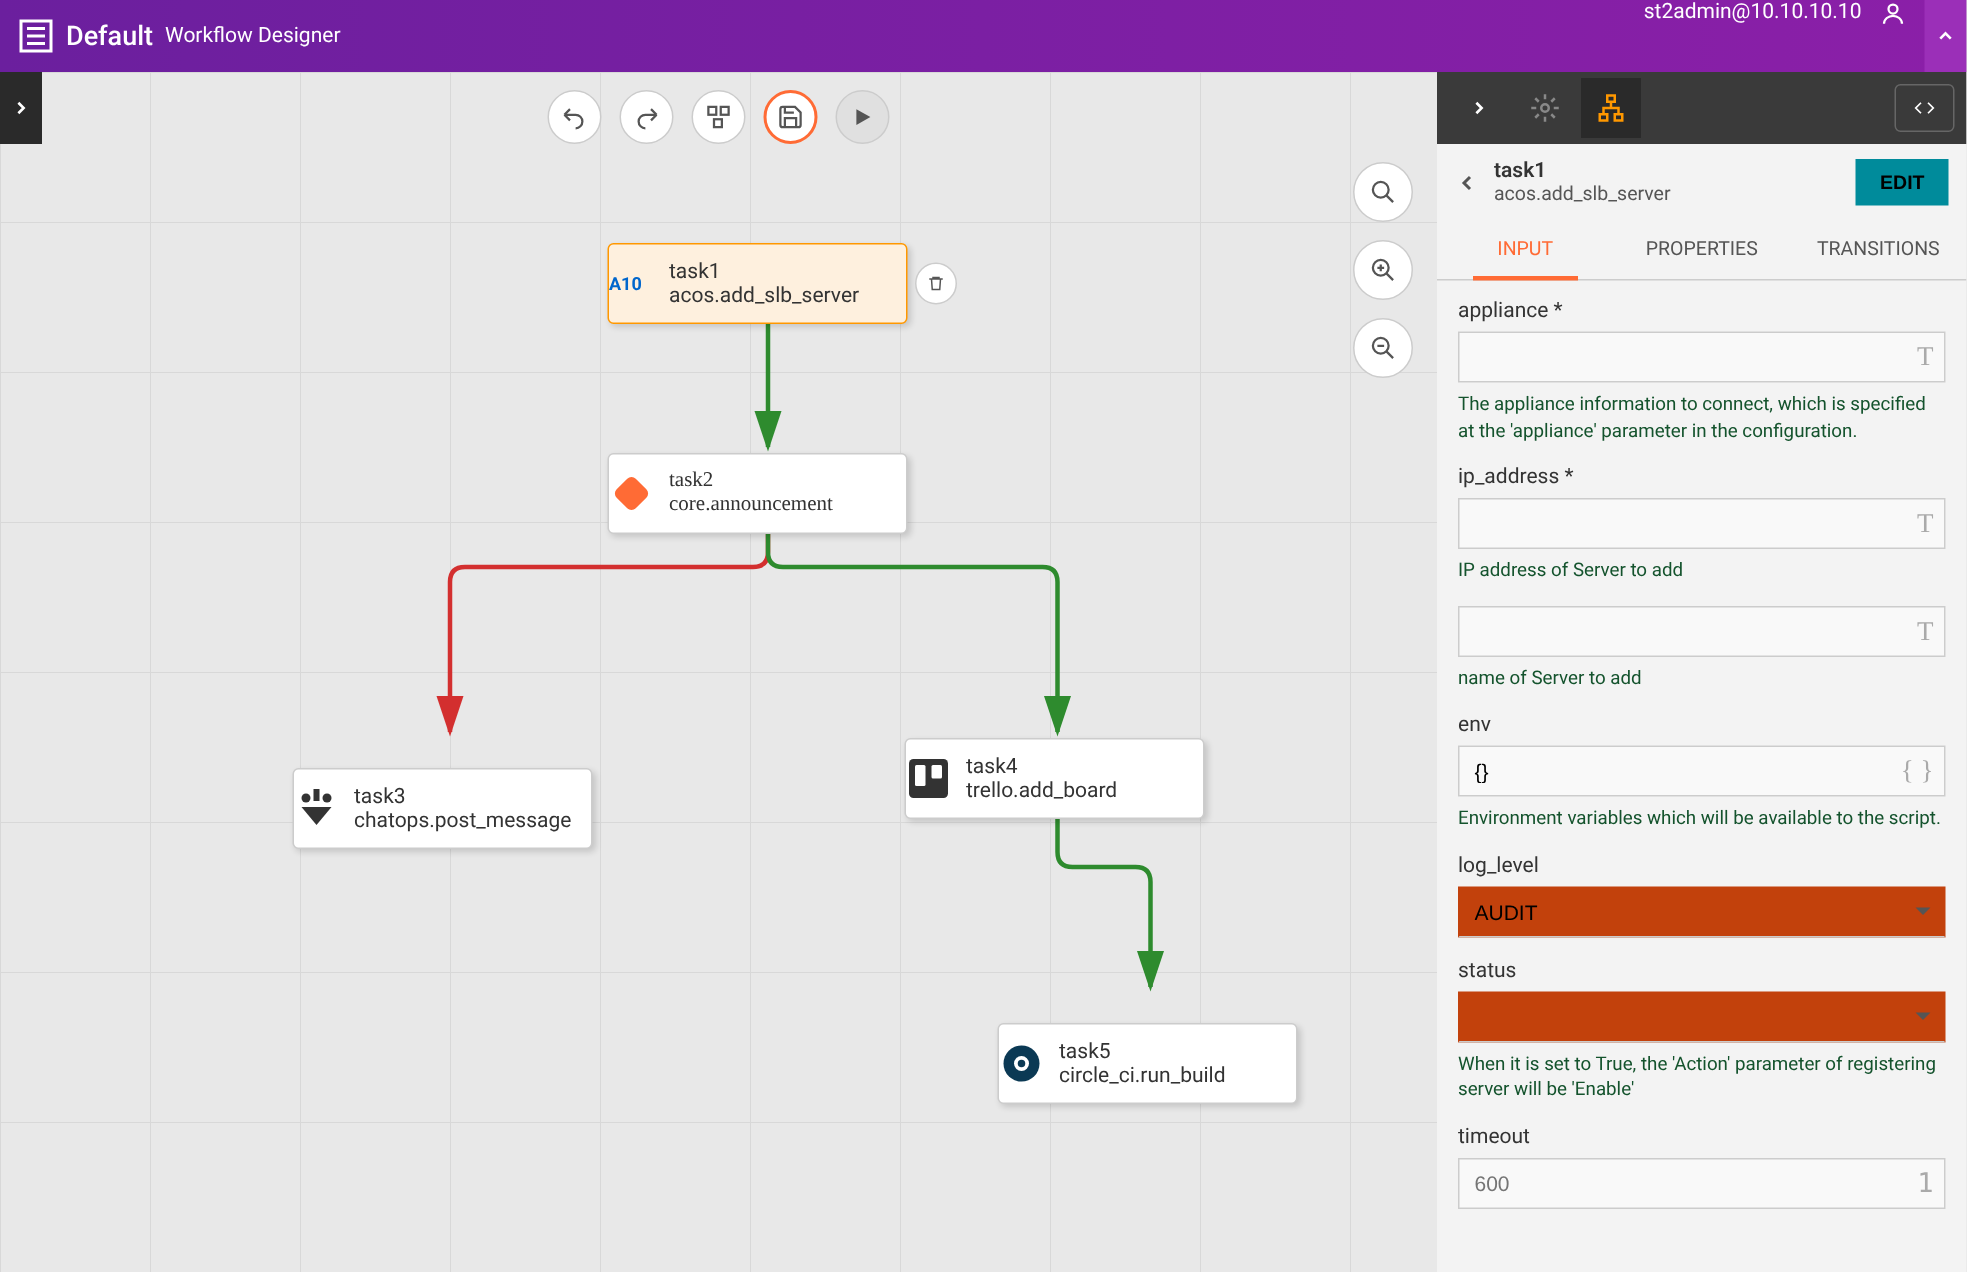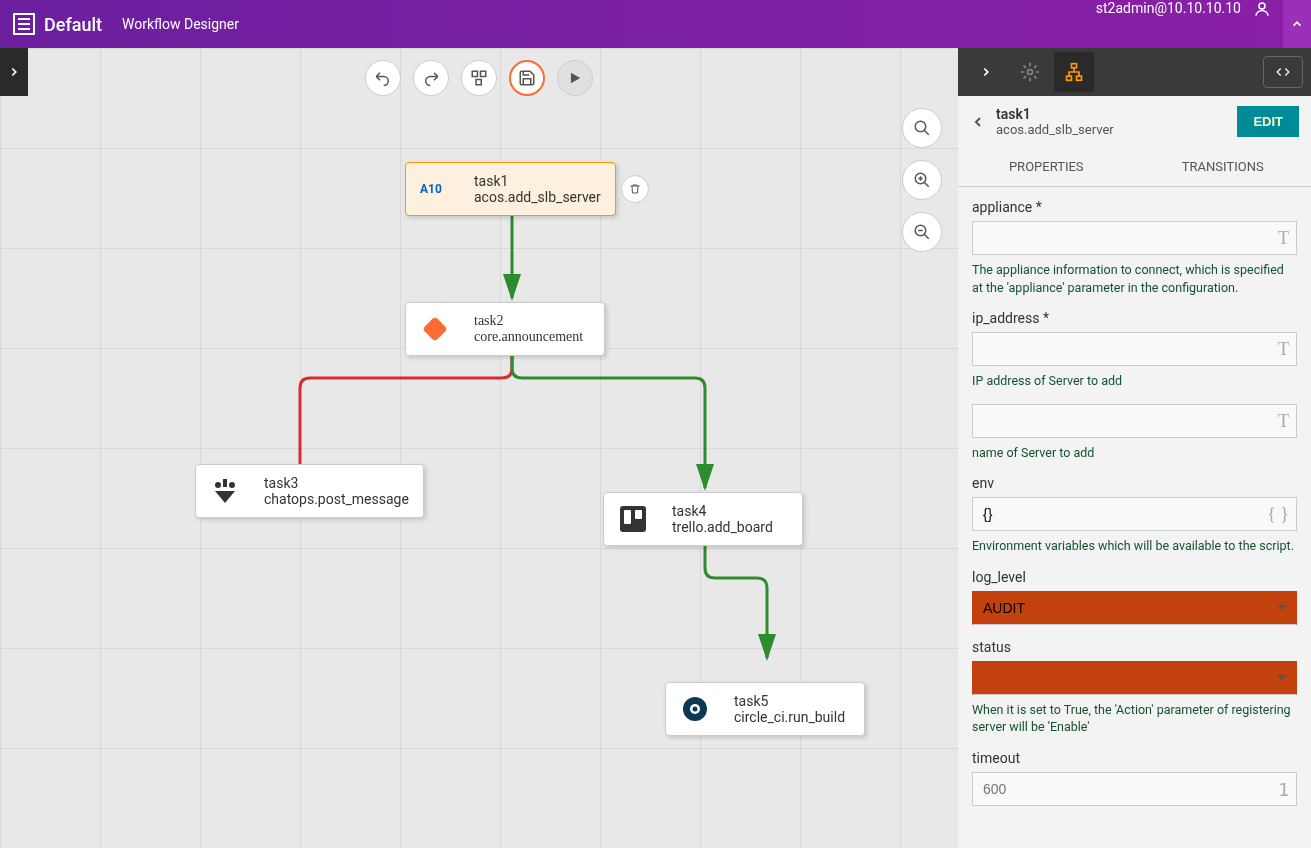--- a/index.html
+++ b/index.html
@@ -3,21 +3,21 @@
 <meta charset="utf-8">
 <style>
 * { box-sizing: border-box; margin: 0; padding: 0; }
 body { font-family: -apple-system, BlinkMacSystemFont, "Segoe UI", Roboto, sans-serif; overflow: hidden; width: 1311px; height: 848px; position: relative; background: #e8e8e8; }
 
 
 .header { background: linear-gradient(to right, #6b1f9e, #8b1fa8); height: 48px; display: flex; align-items: center; padding: 0 12px; color: white; position: absolute; top: 0; left: 0; right: 0; z-index: 100; }
 .logo { display: flex; align-items: center; gap: 8px; }
 .logo-icon { width: 24px; height: 24px; }
 .logo-text { font-weight: 500; font-size: 18px; }
-.app-title { margin-left: 20px; font-size: 14px; font-weight: 400; text-align: right; }
+.app-title { margin-left: 8px; font-size: 14px; font-weight: 400; text-align: right; }
 .header-right { margin-left: auto; display: flex; align-items: flex-start; gap: 12px; font-size: 14px; }
 .caret-button { width: 28px; height: 48px; background: #9b2fb8; display: flex; align-items: center; justify-content: center; margin-right: -12px; }
 
 
 .left-collapse { position: absolute; top: 48px; left: 0; width: 28px; height: 48px; background: #2a2a2a; display: flex; align-items: center; justify-content: center; z-index: 50; cursor: pointer; }
 
 
 .canvas-area { position: absolute; top: 48px; left: 0; right: 353px; bottom: 0; background: #e8e8e8; overflow: hidden; }
 .grid-bg { position: absolute; inset: 0; background-image: linear-gradient(#d8d8d8 1px, transparent 1px), linear-gradient(90deg, #d8d8d8 1px, transparent 1px); background-size: 100px 100px; }
 
@@ -25,21 +25,21 @@
 .toolbar { position: absolute; top: 12px; left: 50%; transform: translateX(-50%); display: flex; gap: 12px; z-index: 20; }
 .toolbar-btn { width: 36px; height: 36px; border-radius: 50%; background: white; border: 1px solid #ccc; display: flex; align-items: center; justify-content: center; cursor: pointer; }
 .toolbar-btn.save-active { border: 2px solid #ff6b35; }
 .toolbar-btn.play { background: #e0e0e0; }
 
 
 .zoom-controls { position: absolute; top: 60px; right: 16px; display: flex; flex-direction: column; gap: 12px; z-index: 20; }
 .zoom-btn { width: 40px; height: 40px; border-radius: 50%; background: white; border: 1px solid #ccc; display: flex; align-items: center; justify-content: center; cursor: pointer; }
 
 
-.task-node { position: absolute; background: white; border: 1px solid #ccc; border-radius: 4px; padding: 10px 14px; display: flex; align-items: center; gap: 24px; box-shadow: 2px 2px 4px rgba(0,0,0,0.15); min-width: 200px; }
+.task-node { position: absolute; background: white; border: 1px solid #ccc; border-radius: 4px; padding: 10px 0; display: flex; align-items: center; gap: 10px; box-shadow: 2px 2px 4px rgba(0,0,0,0.15); min-width: 200px; }
 .task-node.selected { background: #fef0de; border: 1px solid #ff9800; }
 .task-icon { width: 30px; height: 30px; flex-shrink: 0; display: flex; align-items: center; justify-content: center; }
 .task-labels { display: flex; flex-direction: column; }
 .task-name { font-size: 14px; color: #333; }
 .task-action { font-size: 14px; color: #333; }
 .delete-btn { position: absolute; right: -34px; top: 50%; transform: translateY(-50%); width: 28px; height: 28px; border-radius: 50%; background: white; border: 1px solid #ccc; display: flex; align-items: center; justify-content: center; cursor: pointer; }
 
 
 .connectors { position: absolute; inset: 0; width: 100%; height: 100%; pointer-events: none; }
 
@@ -48,21 +48,21 @@
 .right-toolbar { height: 48px; background: #3a3a3a; display: flex; align-items: center; padding: 0 8px; gap: 4px; }
 .right-toolbar-left { display: flex; align-items: center; gap: 4px; }
 .right-toolbar-btn { width: 40px; height: 40px; display: flex; align-items: center; justify-content: center; cursor: pointer; }
 .right-toolbar-btn.active { background: #2a2a2a; }
 .code-btn { margin-left: auto; width: 40px; height: 32px; border: 1px solid #666; border-radius: 4px; display: flex; align-items: center; justify-content: center; cursor: pointer; }
 
 .task-header-row { display: flex; align-items: center; padding: 10px 12px; gap: 10px; background: #f3f3f3; }
 .task-header-info { flex: 1; }
 .task-header-name { font-size: 14px; font-weight: 600; color: #333; }
 .task-header-action { font-size: 13px; color: #555; }
-.edit-btn { background: #008b9b; color: #fef9c3; border: none; padding: 8px 16px; font-size: 13px; font-weight: 600; cursor: pointer; }
+.edit-btn { background: #008b9b; color: #000000; border: none; padding: 8px 16px; font-size: 13px; font-weight: 600; cursor: pointer; }
 
 .tabs { display: flex; background: #f3f3f3; border-bottom: 1px solid #ccc; }
 .tab { flex: 1; text-align: center; padding: 12px 0; font-size: 13px; color: #555; cursor: pointer; position: relative; }
 .tab.active { color: #ff6b35; }
 .tab.active::after { content: ''; position: absolute; bottom: -1px; left: 20%; right: 20%; height: 3px; background: #ff6b35; }
 
 .form-area { flex: 1; overflow-y: auto; padding: 12px 14px; }
 .form-group { margin-bottom: 14px; }
 .form-label { font-size: 14px; color: #333; margin-bottom: 6px; display: block; }
 .form-input-wrap { position: relative; }
@@ -204,21 +204,21 @@
       <svg width="30" height="30" viewBox="0 0 30 30">
           <rect x="6" y="6" width="18" height="18" rx="4" fill="#ff6b35" transform="rotate(45 15 15)"></rect>
         </svg>
     </div>
     <div class="task-labels">
       <div class="task-name">task2</div>
       <div class="task-action">core.announcement</div>
     </div>
   </div>
 
-  <div class="task-node" style="left:195px; top:416px;align-items:flex-end;">
+  <div class="task-node" style="left:195px; top:464px;">
     <div class="task-icon">
       <svg width="30" height="30" viewBox="0 0 30 30" fill="#333">
           <circle cx="8" cy="8" r="3"></circle>
           <circle cx="22" cy="8" r="3"></circle>
           <path d="M5 14 L15 26 L25 14 Z"></path>
           <rect x="13" y="2" width="4" height="8"></rect>
         </svg>
     </div>
     <div class="task-labels">
       <div class="task-name">task3</div>
@@ -290,20 +290,21 @@
         <path d="M15 6l-6 6 6 6"></path>
       </svg>
     <div class="task-header-info">
       <div class="task-header-name">task1</div>
       <div class="task-header-action">acos.add_slb_server</div>
     </div>
     <button class="edit-btn">EDIT</button>
   </div>
 
   <div class="tabs">
+    <div class="tab active">INPUT</div>
     <div class="tab">PROPERTIES</div>
     <div class="tab">TRANSITIONS</div>
   </div>
 
   <div class="form-area">
     <div class="form-group">
       <label class="form-label">appliance *</label>
       <div class="form-input-wrap">
         <input class="form-input" type="text" style="">
         <span class="type-indicator">T</span>

